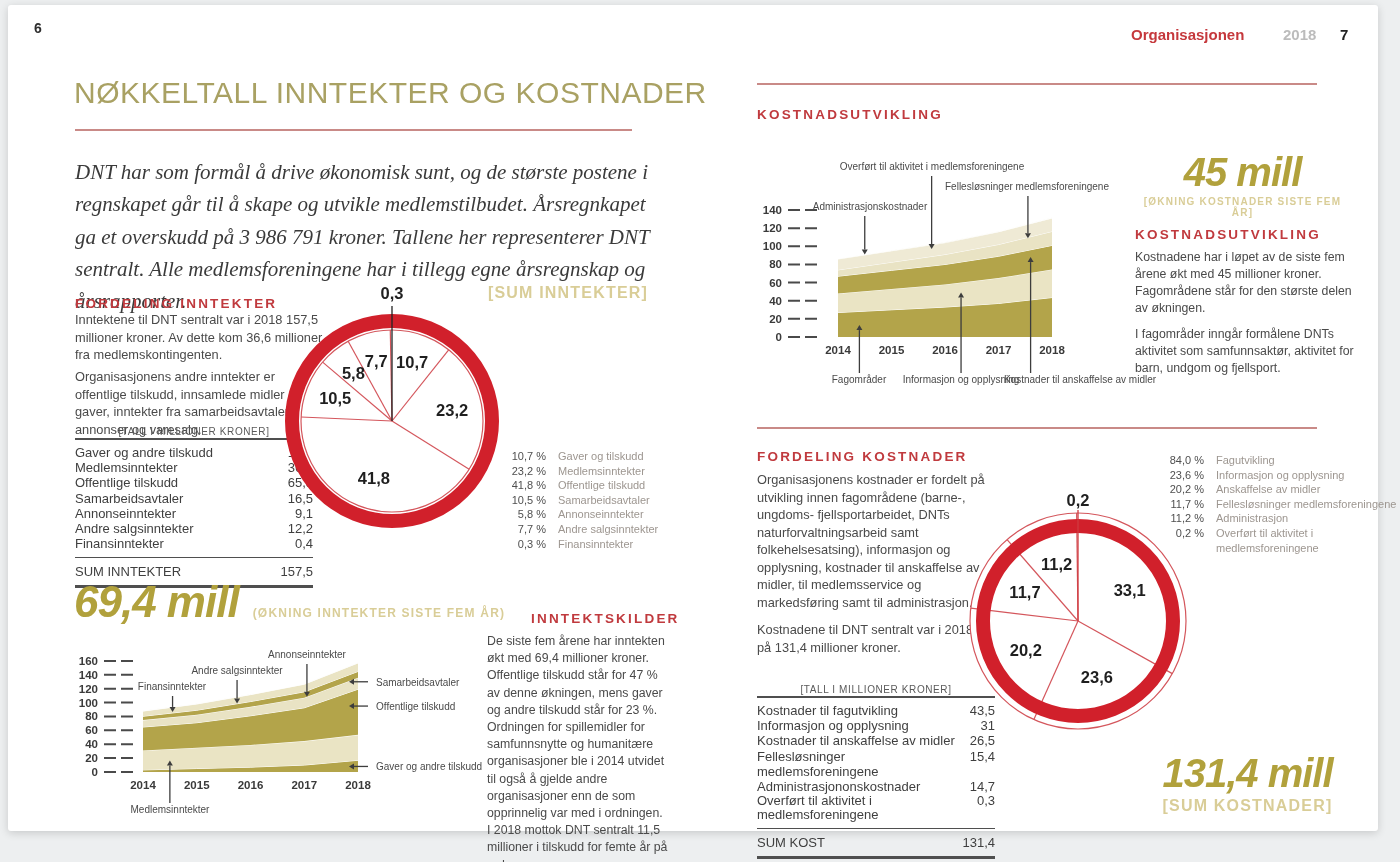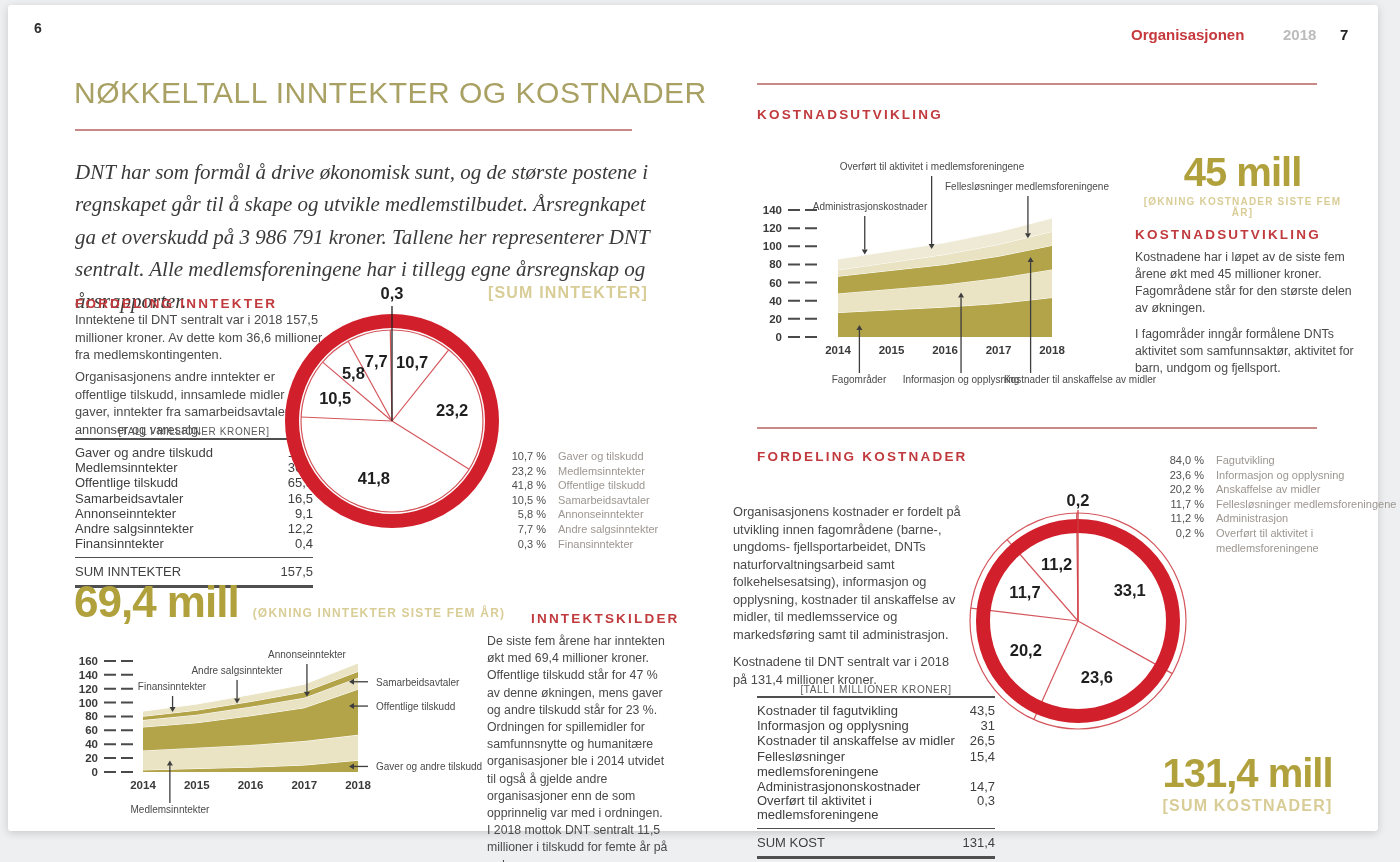--- a/index.html
+++ b/index.html
@@ -19,21 +19,21 @@
   .dtable .cap{font-size:10px;letter-spacing:.6px;color:#5a5a5a;padding-bottom:1px;
                border-bottom:2px solid #4f4f4f;margin-bottom:5px;text-align:center;}
   .dtable .row{display:flex;justify-content:space-between;line-height:15.2px;}
   .dtable .sum{display:flex;justify-content:space-between;font-weight:400;margin-top:6px;
                border-top:1.5px solid #4f4f4f;border-bottom:3px solid #4f4f4f;padding:6px 0;}
   .legend{font-size:11px;line-height:14.6px;}
   .legend .lrow{display:flex;}
   .legend .pct{width:46px;text-align:right;color:#4f4f4f;margin-right:12px;flex:none;}
   .legend .lab{color:#9d9690;}
   .bigblock{text-align:center;}
-  .bignum{font-size:42px;font-weight:700;color:#b1a13c;letter-spacing:-1px;line-height:1;}
+  .bignum{font-size:42px;font-weight:700;color:#b1a13c;letter-spacing:-1px;line-height:1;font-style:italic;}
   .bignum.sm{font-size:40px;}
   .bigcap{font-size:16px;font-weight:700;color:#d9cd97;letter-spacing:1.2px;margin-top:4px;}
   .growth{display:flex;align-items:baseline;justify-content:center;}
   .growth .bignum{font-size:44px;}
   .growth .gcap{font-size:12px;font-weight:700;color:#d9cd97;letter-spacing:1.2px;margin-left:14px;}
   .hdr-red{font-size:15px;font-weight:700;color:#c5383c;}
   .hdr-gray{font-size:15px;font-weight:700;color:#bcbcbc;}
   .hdr-blk{font-size:15px;font-weight:700;color:#222;}
   
   .tick{font-family:"Liberation Sans",sans-serif;font-size:11.5px;font-weight:700;fill:#3a3a3a;}
@@ -287,21 +287,21 @@
   </div>
 
   <div class="abs rhead" style="left:1135px;top:227px;">KOSTNADSUTVIKLING</div>
   <div class="abs col" style="left:1135px;top:249px;width:222px;font-size:12.3px;">
     <p>Kostnadene har i løpet av de siste fem årene økt med 45 millioner kroner. Fagområdene står for den største delen av økningen.</p>
     <p>I fagområder inngår formålene DNTs aktivitet som samfunnsaktør, aktivitet for barn, undgom og fjellsport.</p>
   </div>
 
   <div class="abs rule" style="left:757px;top:427px;width:560px;"></div>
   <div class="abs rhead" style="left:757px;top:449px;">FORDELING KOSTNADER</div>
-  <div class="abs col" style="left:733px;top:471px;width:228px;margin-top:32px;">
+  <div class="abs col" style="left:757px;top:471px;width:228px;">
     <p>Organisasjonens kostnader er fordelt på utvikling innen fagområdene (barne-, ungdoms- fjellsportarbeidet, DNTs naturforvaltningsarbeid samt folkehelsesatsing), informasjon og opplysning, kostnader til anskaffelse av midler, til medlemsservice og markedsføring samt til administrasjon.</p>
     <p>Kostnadene til DNT sentralt var i 2018 på 131,4 millioner kroner.</p>
   </div>
 
   <div class="abs legend" style="left:1158px;top:453px;">
     <div class="lrow">
         <span class="pct">84,0 %</span>
         <span class="lab">Fagutvikling</span>
       </div>
     <div class="lrow">

